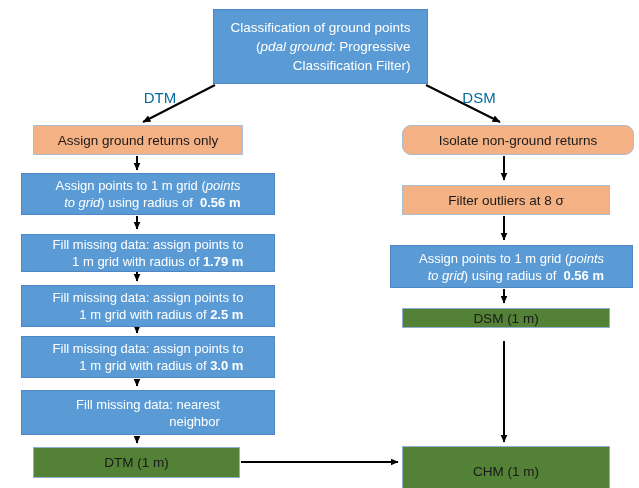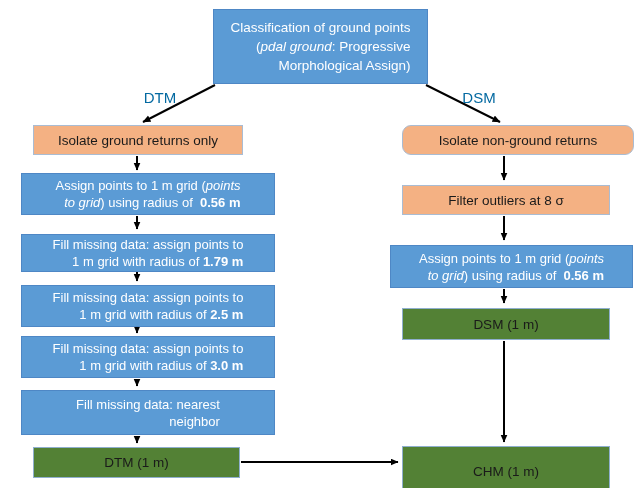--- a/index.html
+++ b/index.html
@@ -47,28 +47,28 @@
 
     <line x1="504" y1="156" x2="504" y2="180" marker-end="url(#ah)"></line>
     <line x1="504" y1="216" x2="504" y2="240" marker-end="url(#ah)"></line>
     <line x1="504" y1="289" x2="504" y2="303" marker-end="url(#ah)"></line>
     <line x1="504" y1="341" x2="504" y2="442" marker-end="url(#ah)"></line>
 
     <line x1="241" y1="462" x2="398" y2="462" marker-end="url(#ah)"></line>
   </svg>
 
   <div class="box blue top-box" style="left:213px;top:9px;width:215px;height:75px;">
-    <span><span>Classification of ground points</span><br><span>(</span><span class="it">pdal ground</span><span>: Progressive</span><br><span>Morphological Assign)</span></span>
+    <span><span>Classification of ground points</span><br><span>(</span><span class="it">pdal ground</span><span>: Progressive</span><br><span>Classification Filter)</span></span>
   </div>
 
   <div class="branch-label" style="left:143px;top:89px;width:34px;">DTM</div>
   <div class="branch-label" style="left:461px;top:89px;width:36px;">DSM</div>
 
   <div class="box orange single" style="left:33px;top:125px;width:210px;height:30px;">
-    <span><span>Isolate ground returns only</span></span>
+    <span><span>Assign ground returns only</span></span>
   </div>
   <div class="box blue" style="left:21px;top:173px;width:254px;height:42px;">
     <span><span>Assign points to 1 m grid (</span><span class="it">points</span><br><span class="it">to grid</span><span>) using radius of  </span><span class="bd">0.56 m</span></span>
   </div>
   <div class="box blue" style="left:21px;top:234px;width:254px;height:38px;">
     <span><span>Fill missing data: assign points to</span><br><span>1 m grid with radius of </span><span class="bd">1.79 m</span></span>
   </div>
   <div class="box blue" style="left:21px;top:285px;width:254px;height:42px;">
     <span><span>Fill missing data: assign points to</span><br><span>1 m grid with radius of </span><span class="bd">2.5 m</span></span>
   </div>
@@ -84,20 +84,20 @@
 
   <div class="box orange single" style="left:402px;top:125px;width:232px;height:30px;border-radius:9px;">
     <span><span>Isolate non-ground returns</span></span>
   </div>
   <div class="box orange single" style="left:402px;top:185px;width:208px;height:30px;">
     <span><span>Filter outliers at 8 σ</span></span>
   </div>
   <div class="box blue" style="left:390px;top:245px;width:243px;height:43px;">
     <span><span>Assign points to 1 m grid (</span><span class="it">points</span><br><span class="it">to grid</span><span>) using radius of  </span><span class="bd">0.56 m</span></span>
   </div>
-  <div class="box green single" style="left:402px;top:308px;width:208px;height:32px;">
+  <div class="box green single" style="left:402px;top:308px;width:208px;height:20px;">
     <span><span>DSM (1 m)</span></span>
   </div>
   <div class="box green single" style="left:402px;top:446px;width:208px;height:50px;">
     <span><span>CHM (1 m)</span></span>
   </div>
 
 </div>
 
 </body></html>

